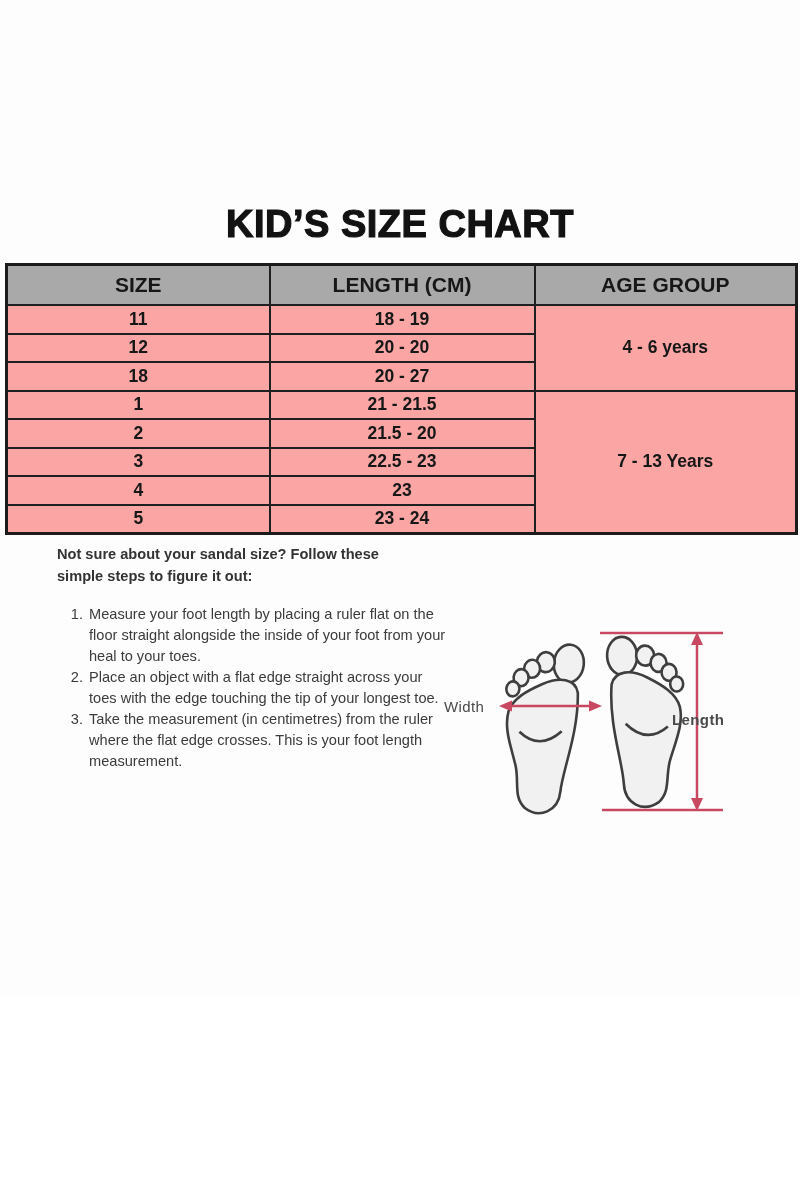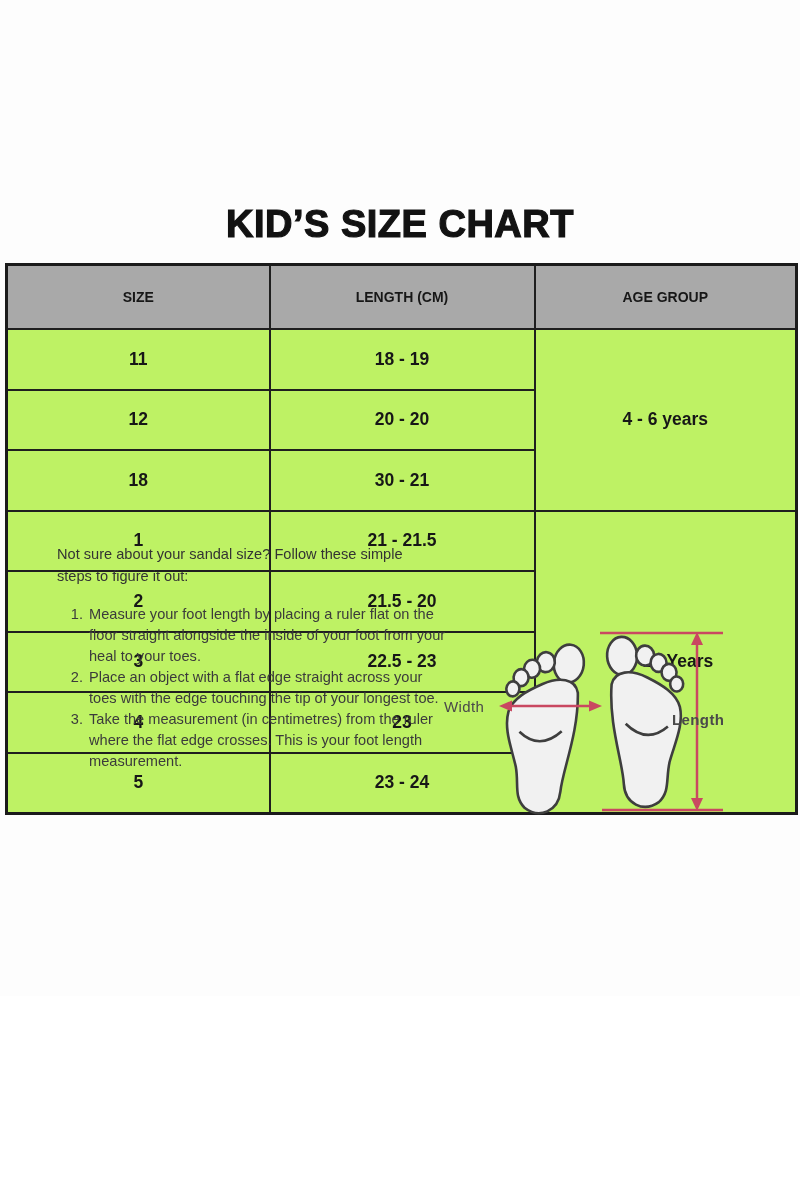--- a/index.html
+++ b/index.html
@@ -35,47 +35,47 @@
     width: 790px;
     border-collapse: collapse;
     table-layout: fixed;
     text-align: center;
     color: #171717;
     border: 3px solid #1b1b1b;
   }
   .size-table th {
     background: #a9a9a9;
     height: 30px;
-    font-size: 14px;
+    font-size: 21px;
     font-weight: bold;
     border: 2px solid #1f1f1f;
-    padding: 16px;
+    padding: 4px;
   }
   .size-table td {
-    background: #bef264;
+    background: #fca5a5;
     height: 26.5px;
     font-size: 17.5px;
     font-weight: bold;
     border: 2px solid #1f1f1f;
-    padding: 16px;
+    padding: 0;
   }
   .size-table td.age-cell { font-size: 17.5px; }
 
   
   .instructions {
     position: absolute;
     top: 544px;
     left: 57px;
     width: 390px;
     font-size: 14.6px;
     line-height: 21px;
     color: #3b3b3b;
   }
   .intro {
-    font-weight: normal;
+    font-weight: bold;
     max-width: 352px;
     margin: 0 0 17px 0;
     line-height: 21.5px;
     color: #333333;
   }
   .steps-list {
     margin: 0;
     padding-left: 30px;
   }
   .steps-list li { padding-left: 2px; }
@@ -133,21 +133,21 @@
         <td>11</td>
         <td>18 - 19</td>
         <td class="age-cell" rowspan="3">4 - 6 years</td>
       </tr>
       <tr>
         <td>12</td>
         <td>20 - 20</td>
       </tr>
       <tr>
         <td>18</td>
-        <td>30 - 21</td>
+        <td>20 - 27</td>
       </tr>
       <tr>
         <td>1</td>
         <td>21 - 21.5</td>
         <td class="age-cell" rowspan="5">7 - 13 Years</td>
       </tr>
       <tr>
         <td>2</td>
         <td>21.5 - 20</td>
       </tr>

